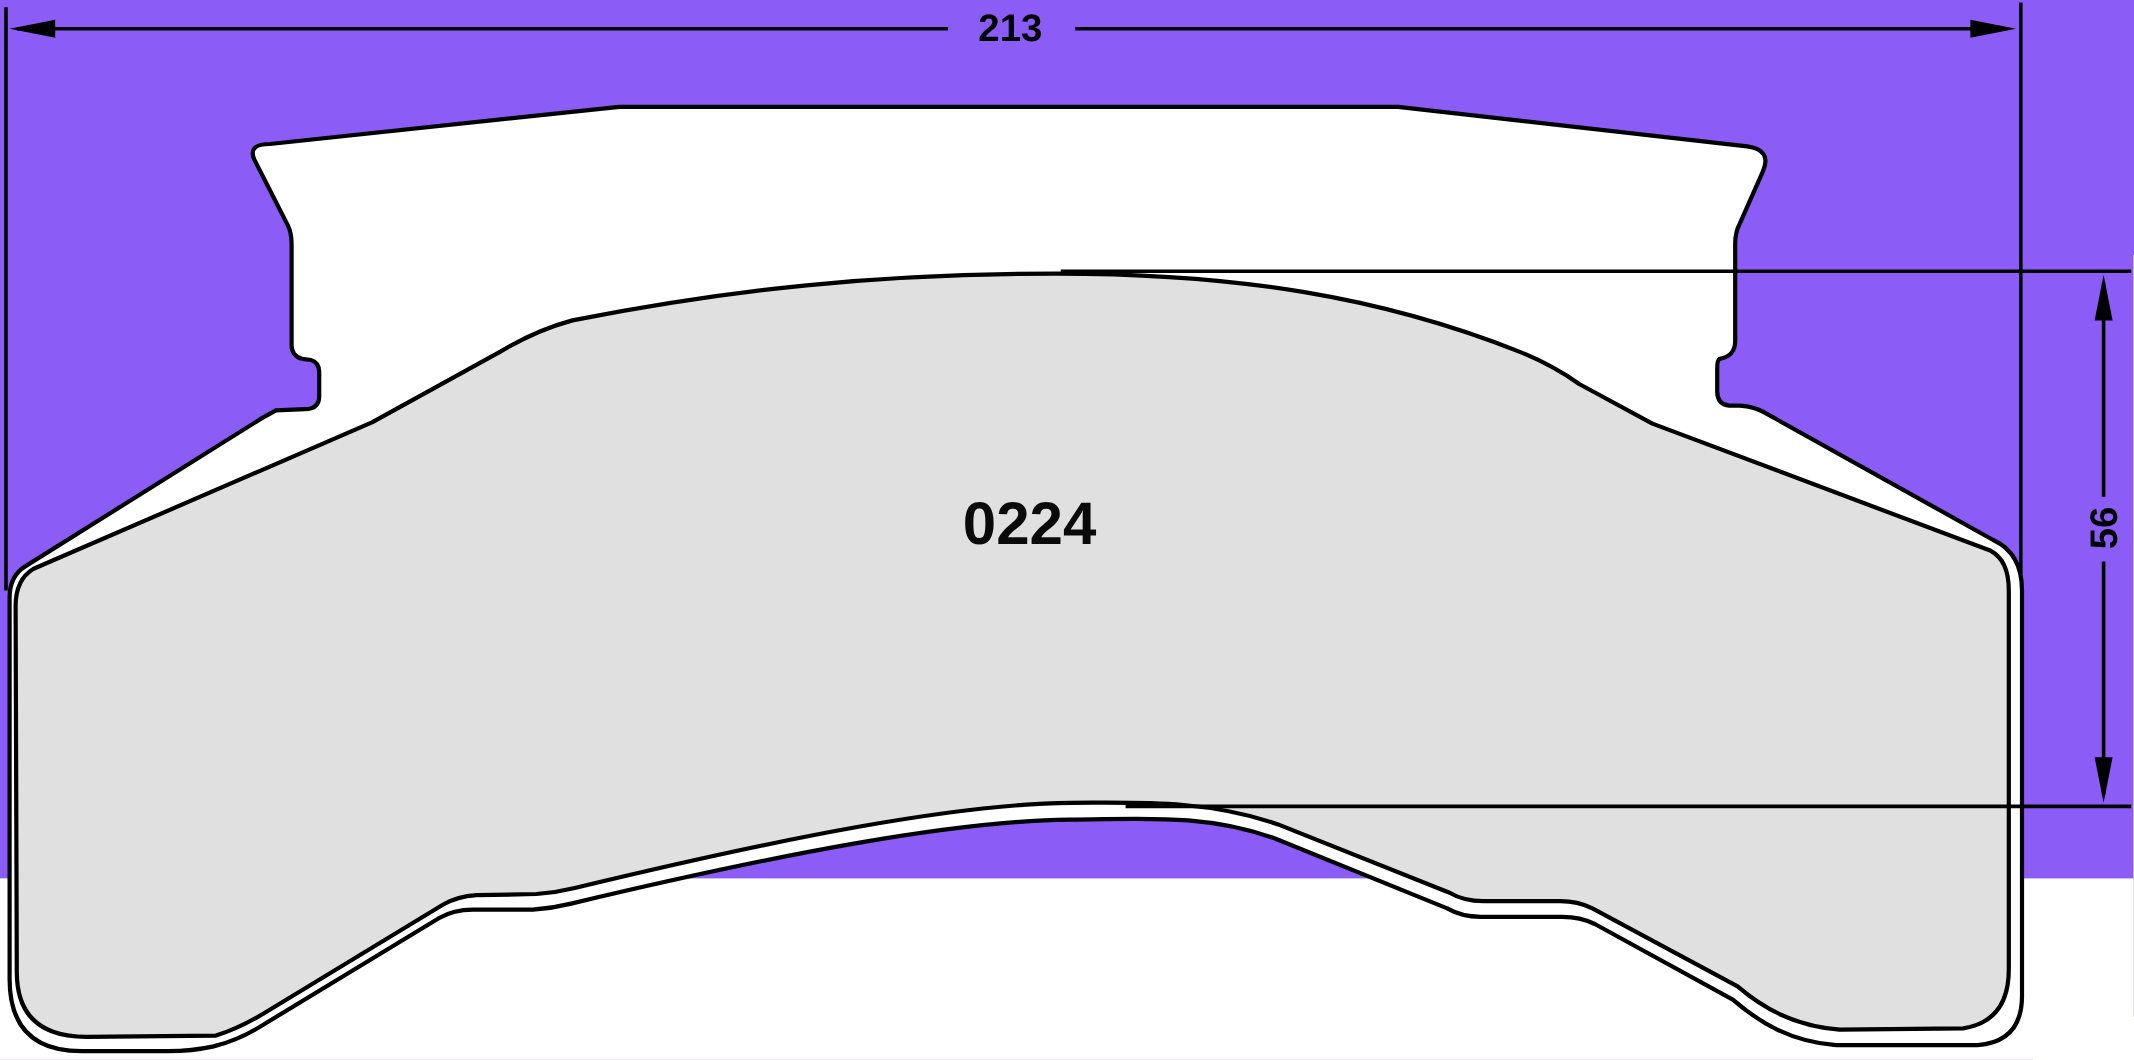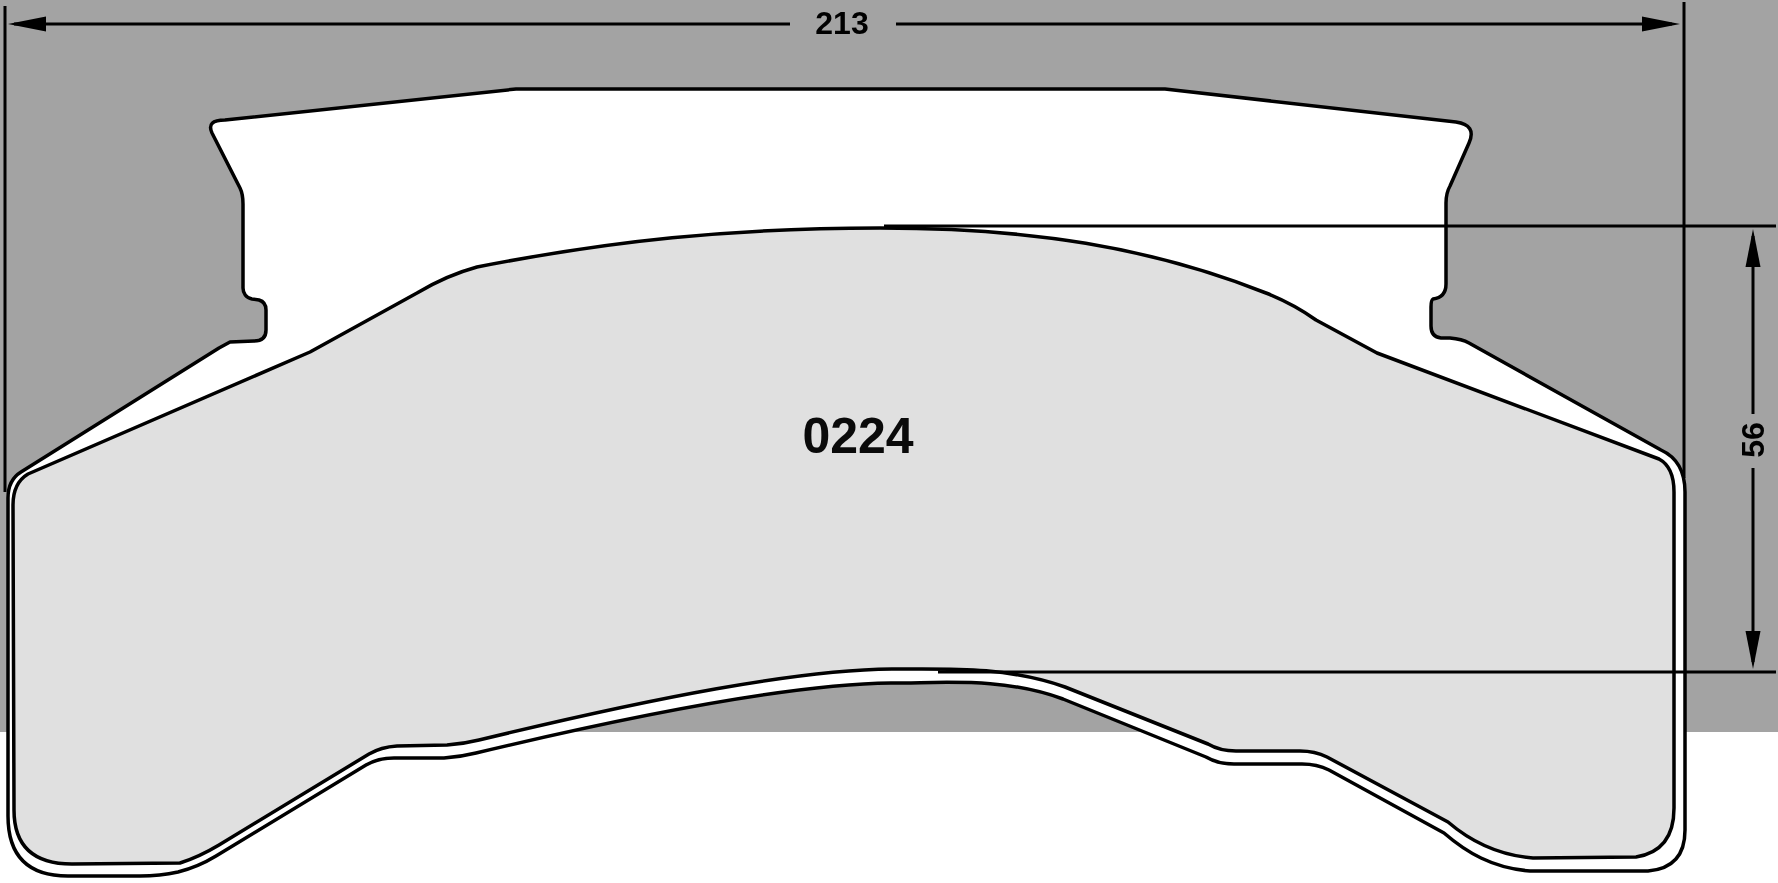--- a/index.html
+++ b/index.html
@@ -8,21 +8,21 @@
     background: #ffffff;
     width: 1778px;
     height: 883px;
     overflow: hidden;
     font-family: "Liberation Sans", sans-serif;
   }
   .stage {
     position: relative;
     width: 1778px;
     height: 732px;
-    background: #a3a3a3;
+    background: #8b5cf6;
   }
   svg.drawing {
     position: absolute;
     left: 0;
     top: 0;
     width: 1778px;
     height: 883px;
     display: block;
   }
   .outline {

